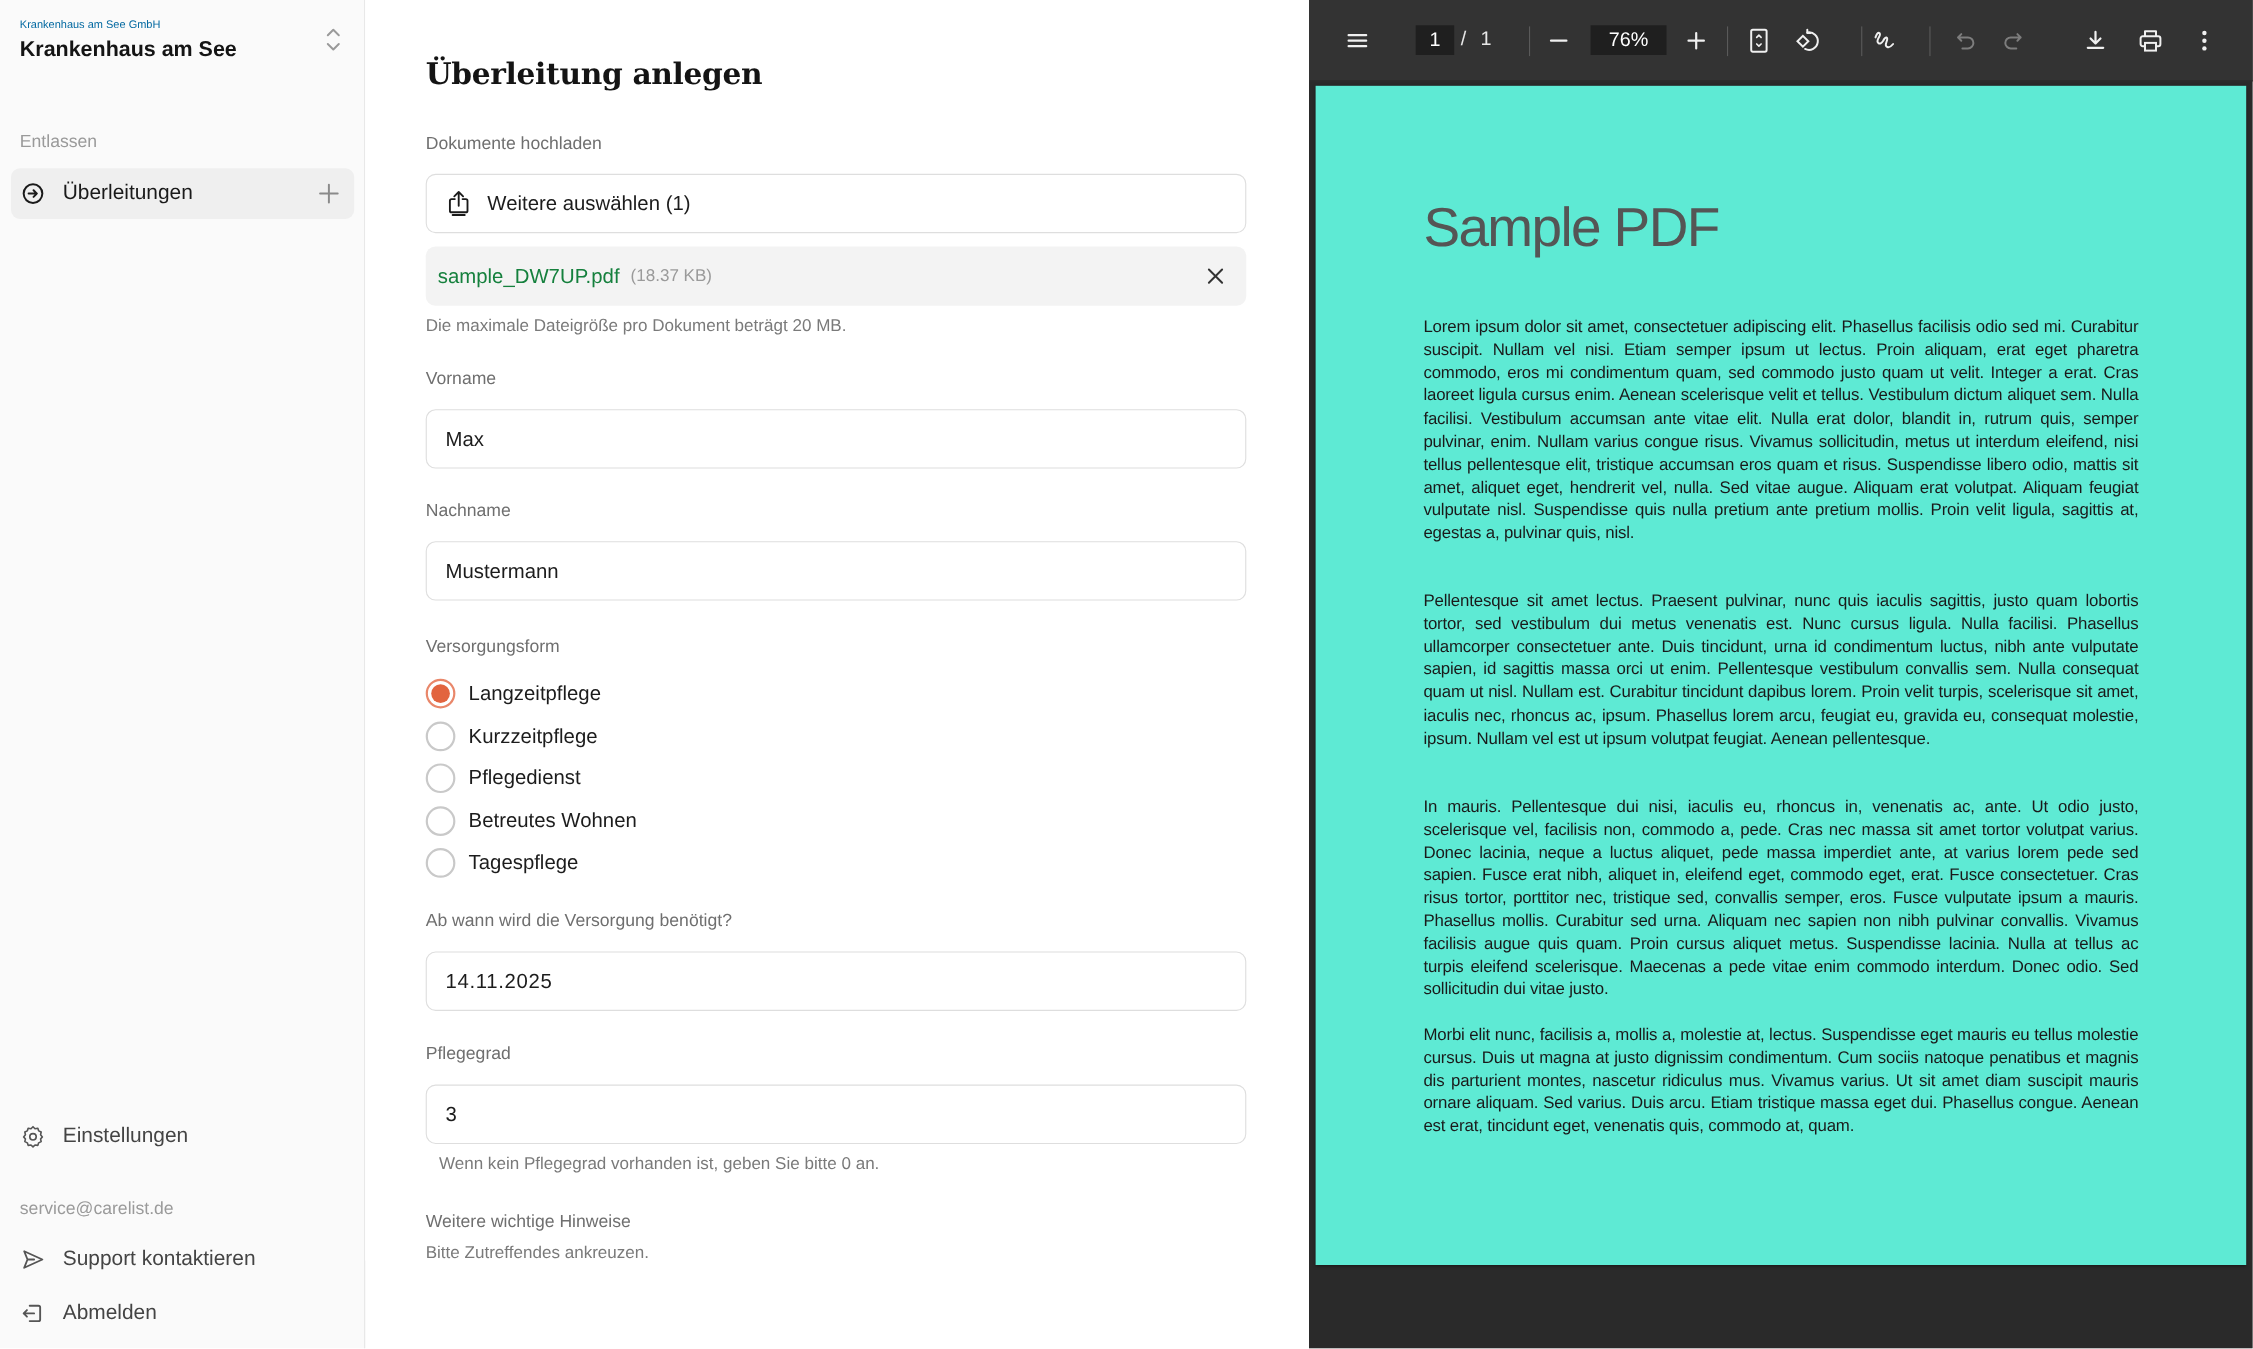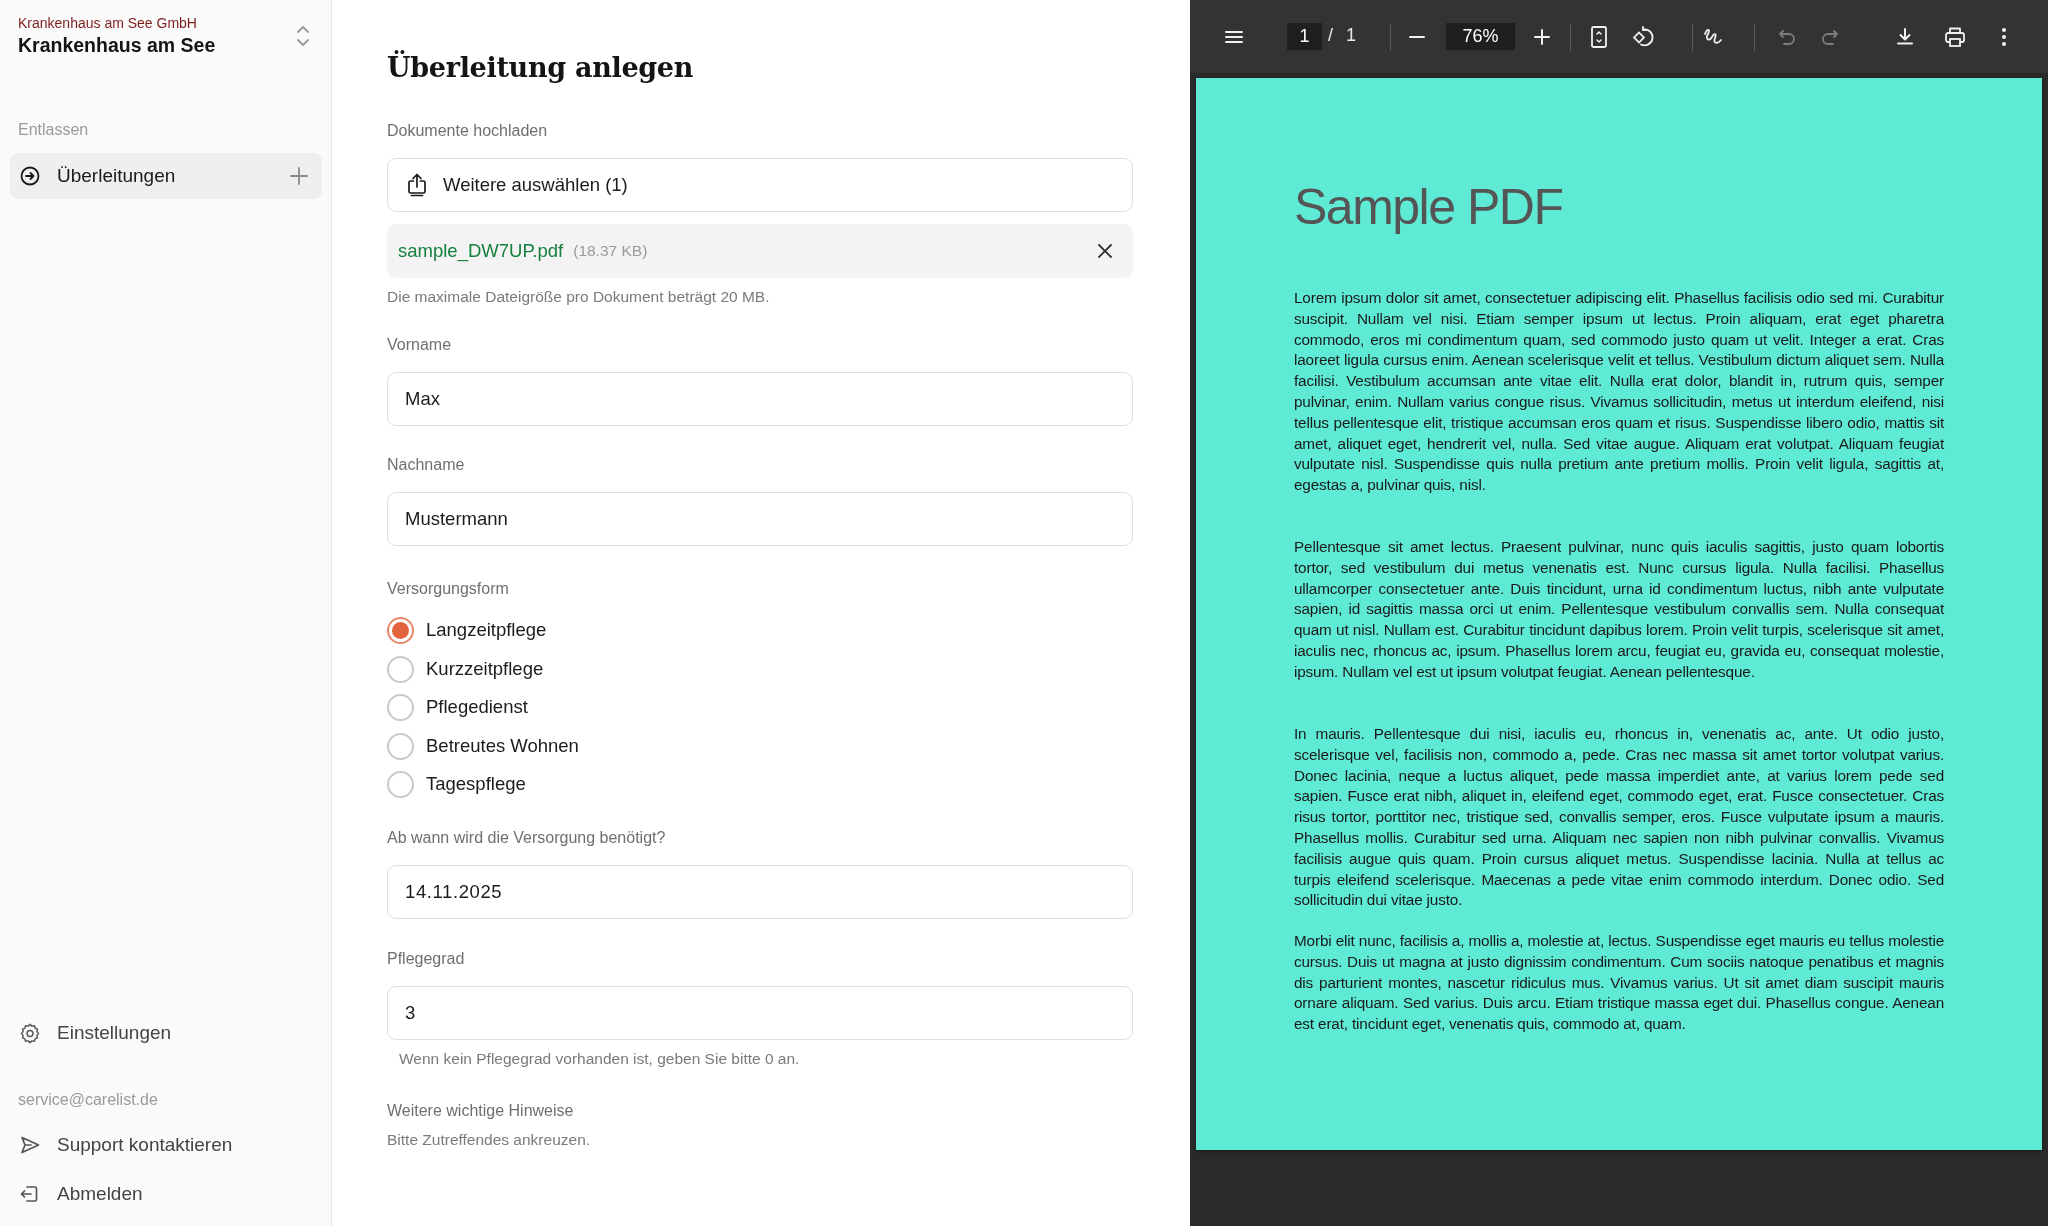--- a/index.html
+++ b/index.html
@@ -5,21 +5,21 @@
     * { box-sizing: border-box; margin: 0; padding: 0; }
     html, body { width: 2048px; height: 1226px; overflow: hidden; background: #ffffff; }
     body { font-family: "Liberation Sans", sans-serif; color: #1a1a1a; position: relative; }
 
     
     .sidebar {
       position: absolute; left: 0; top: 0; width: 332px; height: 1226px;
       background: #fafafa; border-right: 1px solid #e6e6e6;
     }
     .org-switcher { position: absolute; left: 18px; top: 14px; width: 296px; height: 46px; cursor: pointer; }
-    .org-sub { font-size: 14px; color: #7f1d1d; line-height: 18px; }
+    .org-sub { font-size: 10px; color: #0369a1; line-height: 18px; }
     .org-name { font-size: 19.5px; font-weight: bold; color: #141414; line-height: 26px; }
     .org-chevrons { position: absolute; right: 2px; top: 8px; width: 18px; height: 28px; }
     .section-label { position: absolute; left: 18px; top: 121px; font-size: 16px; color: #9a9a9a; }
     .nav-item {
       position: absolute; left: 10px; width: 312px; height: 46px; border-radius: 8px;
       display: flex; align-items: center; padding-left: 9px; cursor: pointer;
     }
     .nav-item.active { background: #efefef; }
     .nav-item .nav-icon { width: 22px; height: 22px; display: flex; align-items: center; justify-content: center; }
     .nav-item .nav-label { margin-left: 16px; font-size: 19px; color: #1a1a1a; }

